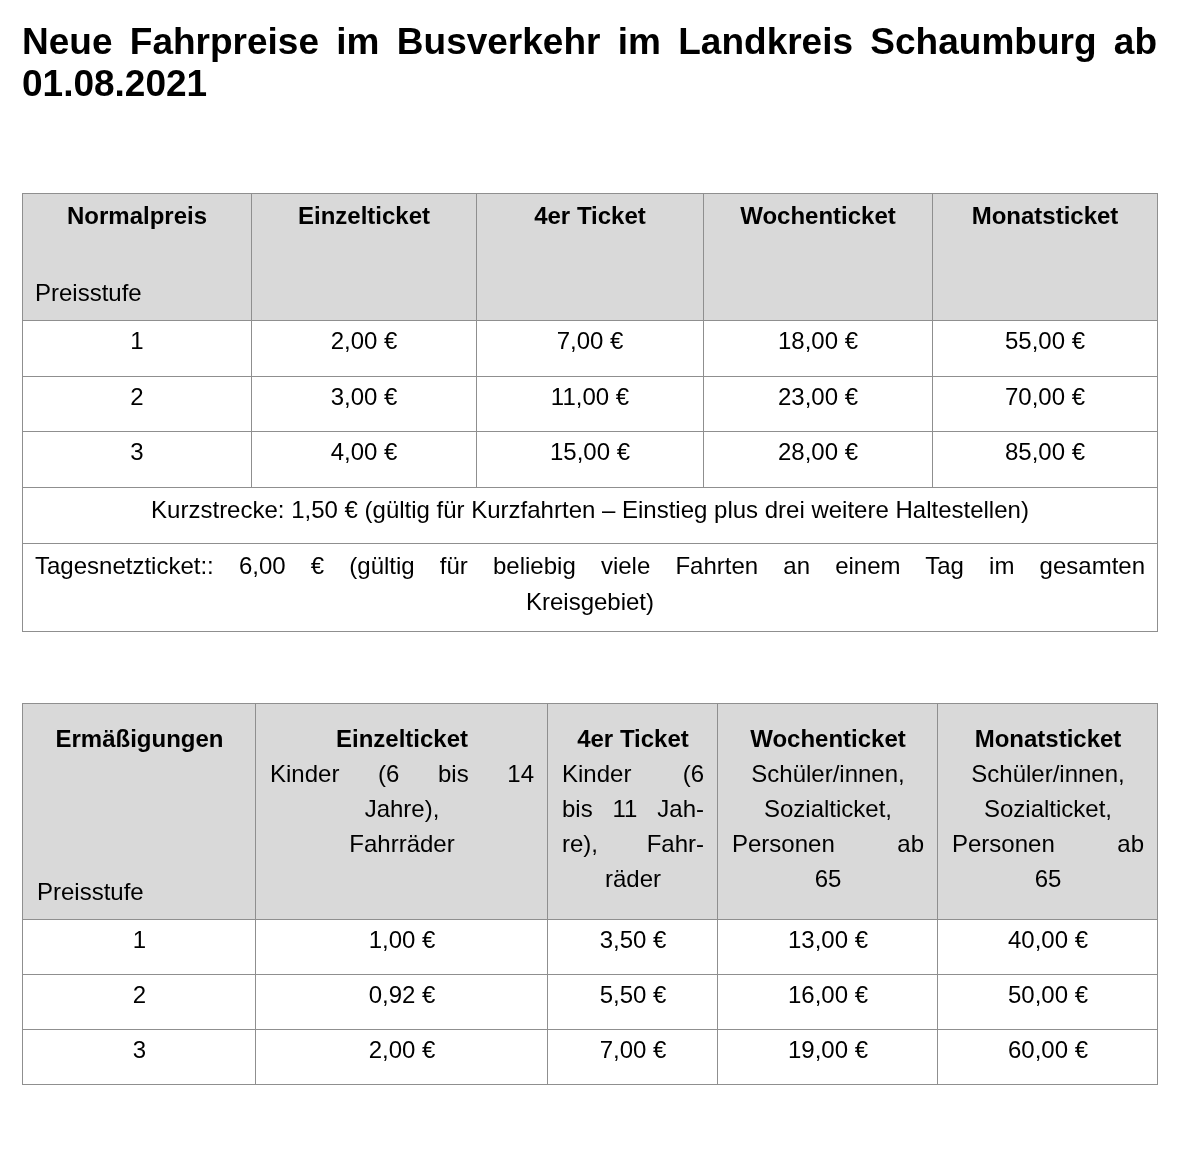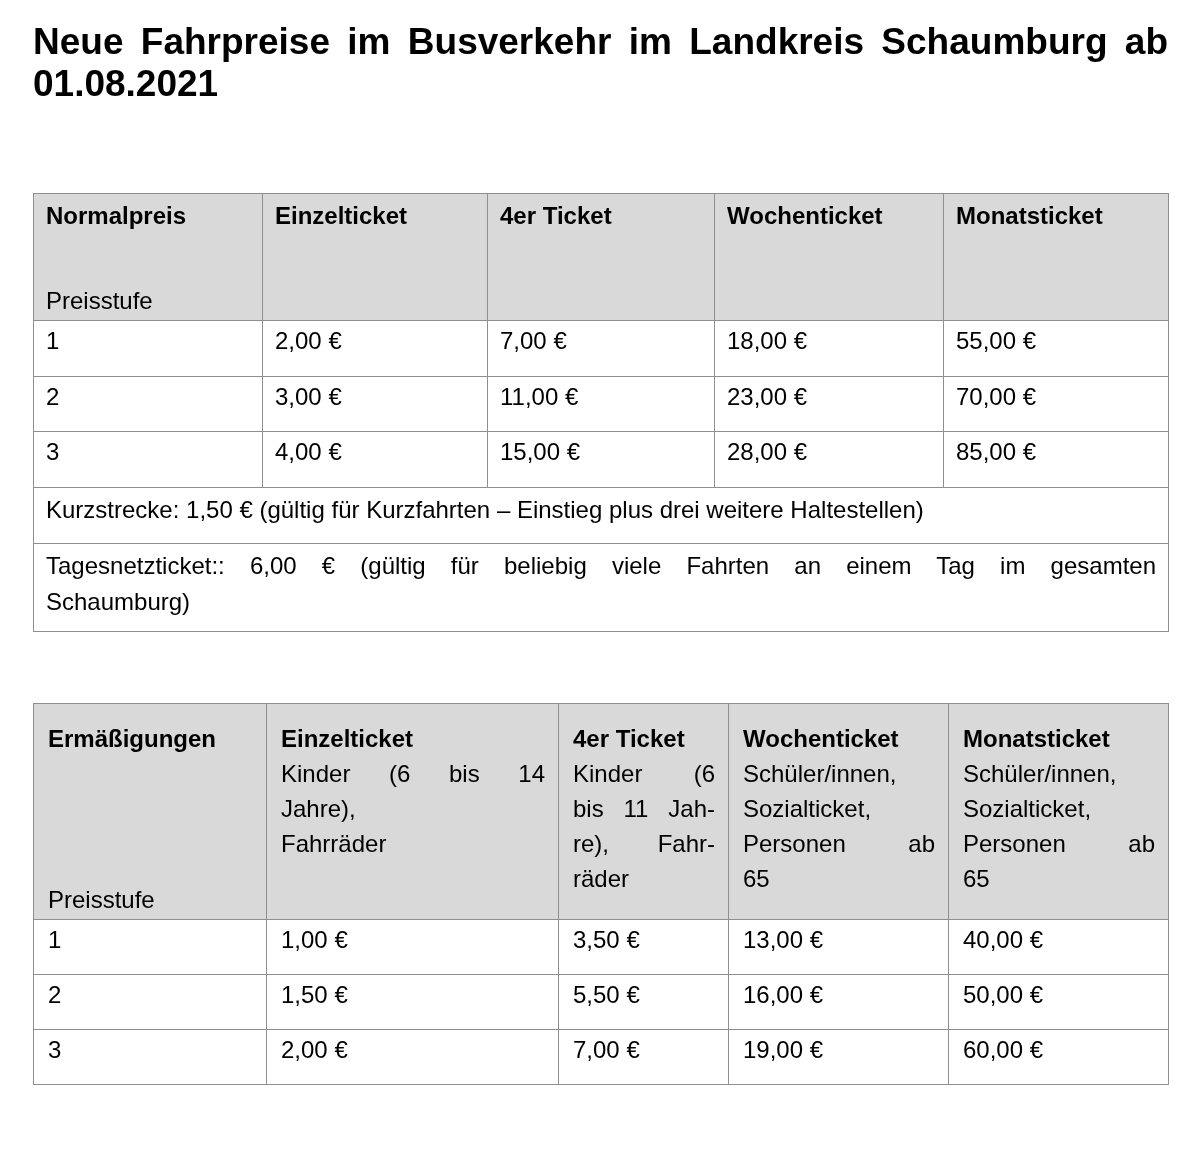--- a/index.html
+++ b/index.html
@@ -9,54 +9,55 @@
     --page-bg:#ffffff;
   }
   html,body{margin:0;padding:0;}
   body{
     width:1200px;height:1172px;
     background:var(--page-bg);
     color:var(--text);
     font-family:"Liberation Sans","DejaVu Sans",sans-serif;
     overflow:hidden;
   }
-  .page{padding:21px 32px 0 33px;width:1135px;}
+  .page{padding:21px 32px 0 22px;width:1135px;}
 
   
   .title{width:1135px;font-size:37px;font-weight:bold;line-height:42px;}
   .tline{display:block;white-space:nowrap;}
   .jl{text-align-last:justify;white-space:normal;}
 
   
   table.t{
     border-collapse:collapse;
     table-layout:fixed;
     width:1135px;
     font-size:24px;
+    text-align:center;
   }
   .t1{margin-top:88px;}
   .t2{margin-top:71px;}
   td{
     border:1px solid var(--border);
     vertical-align:top;
     padding:2px 12px 0 12px;
     line-height:35px;
     overflow:hidden;
     box-sizing:border-box;
   }
   .t2 td{padding-left:14px;padding-right:13px;}
   td.hc{background:var(--header-bg);}
   .t1 td.hc{padding-top:4px;}
   .t2 td.hc{padding-top:17px;}
   .b{font-weight:bold;}
   td.corner{position:relative;}
   .sub{
     position:absolute;
     left:12px;
-    bottom:2px;
+    bottom:10px;
     font-weight:normal;
     line-height:35px;
   }
   .t2 td.corner .sub{left:14px;}
   td.note{line-height:36px;padding-top:4px;}
   .line{display:block;}
   .nw{white-space:nowrap;}
 </style>
 </head>
 <body>
@@ -109,21 +110,21 @@
         <td>85,00 €</td>
       </tr>
       <tr style="height:56px">
         <td colspan="5" class="note">
           <span class="line nw">Kurzstrecke: 1,50 € (gültig für Kurzfahrten – Einstieg plus drei weitere Haltestellen)</span>
         </td>
       </tr>
       <tr style="height:88px">
         <td colspan="5" class="note">
           <span class="line jl">Tagesnetzticket:: 6,00 € (gültig für beliebig viele Fahrten an einem Tag im gesamten</span>
-          <span class="line">Schaumburg)</span>
+          <span class="line">Kreisgebiet)</span>
         </td>
       </tr>
     </tbody>
   </table>
 
   <table class="t t2">
     <colgroup>
       <col style="width:233px">
         <col style="width:292px">
         <col style="width:170px">
@@ -166,21 +167,21 @@
       </tr>
       <tr style="height:55px">
         <td>1</td>
         <td>1,00 €</td>
         <td>3,50 €</td>
         <td>13,00 €</td>
         <td>40,00 €</td>
       </tr>
       <tr style="height:55px">
         <td>2</td>
-        <td>1,50 €</td>
+        <td>0,92 €</td>
         <td>5,50 €</td>
         <td>16,00 €</td>
         <td>50,00 €</td>
       </tr>
       <tr style="height:55px">
         <td>3</td>
         <td>2,00 €</td>
         <td>7,00 €</td>
         <td>19,00 €</td>
         <td>60,00 €</td>

